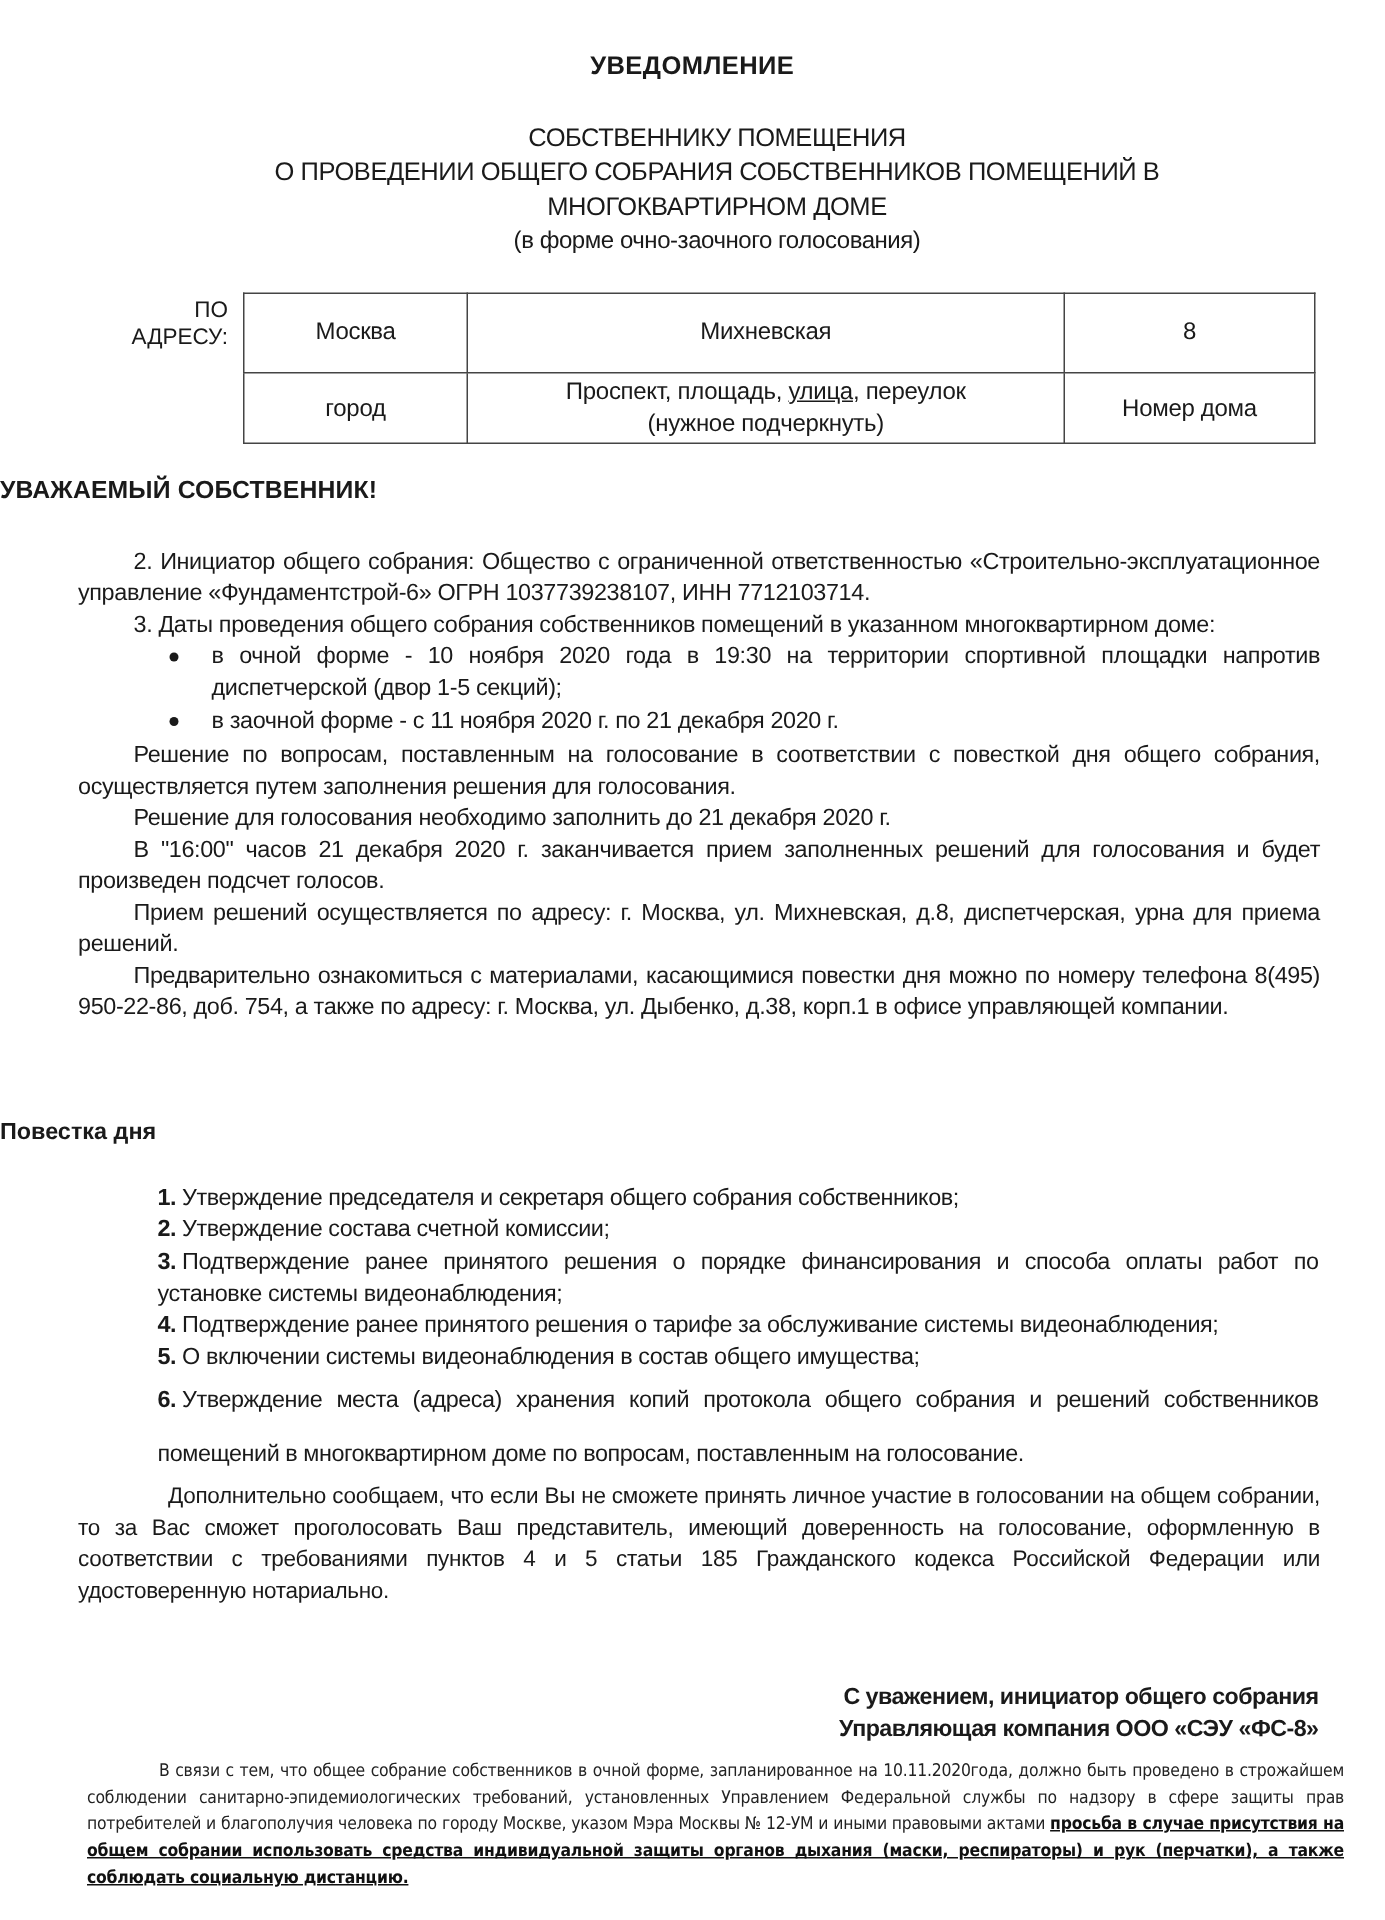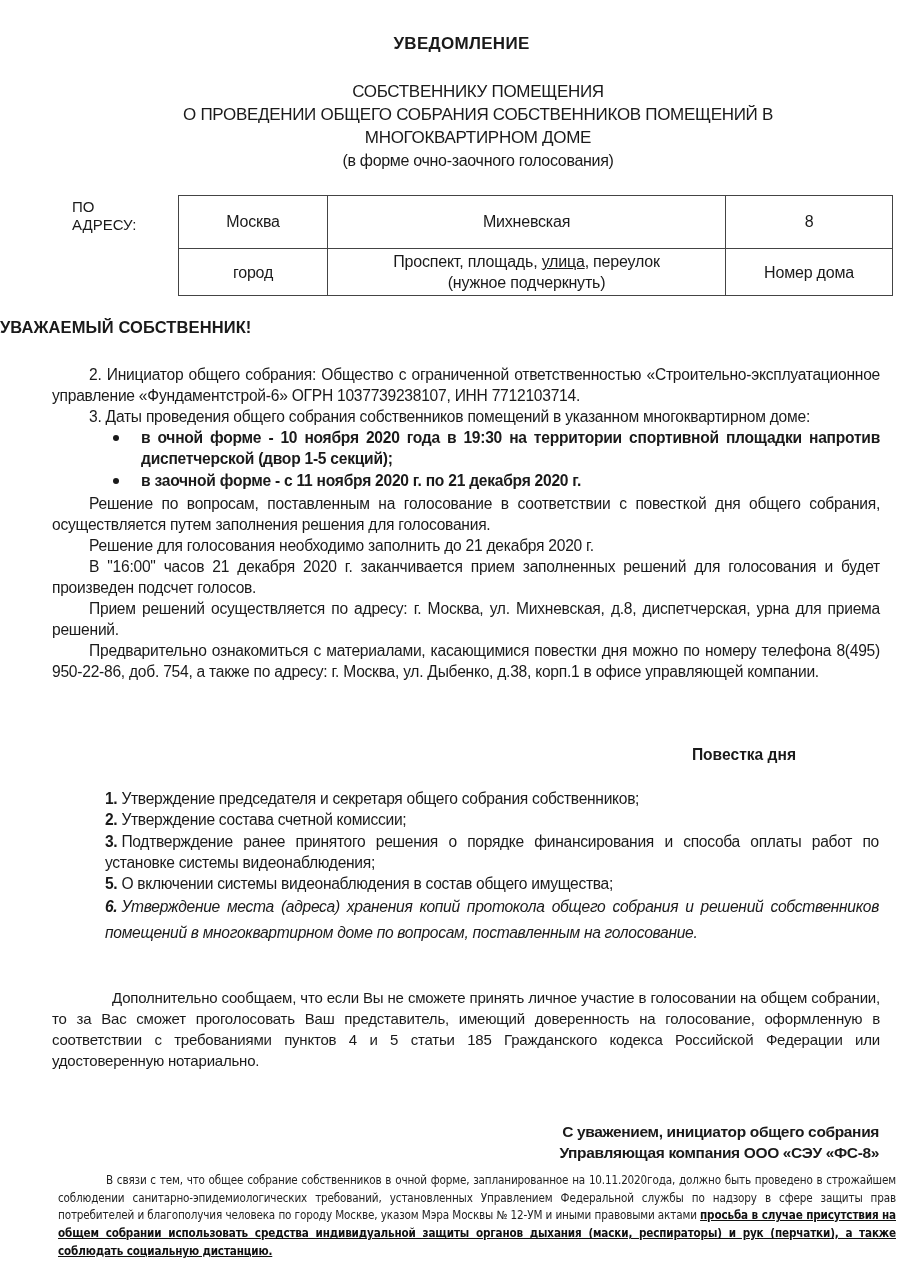--- a/index.html
+++ b/index.html
@@ -15,64 +15,64 @@
     font-weight: bold; font-size: 17px; letter-spacing: 0.3px;
   }
   .title-sub {
     position: absolute; left: 150px; top: 80px; width: 656px; text-align: center;
     font-size: 17px; line-height: 23px; letter-spacing: -0.3px;
   }
   .title-sub .line { display: block; }
   .title-form { display: block; font-size: 16px; }
 
   .addr-label {
-    position: absolute; left: 72px; top: 198px; width: 80px; text-align: left;
+    position: absolute; left: 72px; top: 198px; width: 80px; text-align: right;
     font-size: 15px; line-height: 18px;
   }
   table.addr {
-    position: absolute; left: 178px; top: 195px; width: 715px;
+    position: absolute; left: 162px; top: 195px; width: 715px;
     border-collapse: collapse; font-size: 16px;
   }
   table.addr td {
     border: 1px solid #444; text-align: center; vertical-align: middle;
     padding: 0 6px; letter-spacing: -0.2px;
   }
   table.addr tr.r1 td { height: 52px; }
   table.addr tr.r2 td { height: 46px; line-height: 21px; }
   .u { text-decoration: underline; }
 
   .greeting {
     position: absolute; left: 0; top: 318px; width: 923px; text-align: left;
     font-weight: bold; font-size: 16.5px; letter-spacing: 0.1px;
   }
 
   .body {
     position: absolute; left: 52px; top: 364px; width: 828px;
     font-size: 15.6px; line-height: 21.1px; letter-spacing: -0.25px;
   }
   .p { text-align: justify; text-indent: 37px; margin: 0; }
-  ul.bullets { list-style: none; margin: 0; padding: 0; font-weight: bold; }
+  ul.bullets { list-style: none; margin: 0; padding: 0; }
   ul.bullets li { position: relative; padding-left: 89px; margin: 0 0 1px 0; text-align: justify; text-align-last: left; }
   ul.bullets li .dot {
     position: absolute; left: 61px; top: 8px; width: 6px; height: 6px;
     border-radius: 50%; background: #1a1a1a;
   }
 
   .agenda-title {
-    position: absolute; left: 0; top: 746px; width: 796px; text-align: right;
+    position: absolute; left: 0; top: 746px; width: 796px; text-align: left;
     font-weight: bold; font-size: 15.6px;
   }
   .agenda {
     position: absolute; left: 89px; top: 788px; width: 790px;
     font-size: 15.6px; line-height: 21.3px; letter-spacing: -0.3px;
     margin: 0; padding: 0; list-style: none;
   }
   .agenda li { text-align: justify; text-align-last: left; margin-left: 16px; }
   .agenda .num { font-weight: bold; margin-right: 4px; }
-  .agenda li.wide { line-height: 26px; font-style: italic; }
+  .agenda li.wide { line-height: 36px; }
 
   .extra {
     position: absolute; left: 52px; top: 987px; width: 828px;
     font-size: 15px; line-height: 21px; letter-spacing: -0.2px;
     text-align: justify; text-indent: 60px; margin: 0;
   }
   .sign {
     position: absolute; right: 44px; top: 1081px; text-align: right;
     font-weight: bold; font-size: 15.5px; line-height: 21px; margin-top: 40px;
   }
@@ -138,20 +138,21 @@
     <p class="p">Прием решений осуществляется по адресу: г. Москва, ул. Михневская, д.8, диспетчерская, урна для приема решений.</p>
     <p class="p">Предварительно ознакомиться с материалами, касающимися повестки дня можно по номеру телефона 8(495) 950-22-86, доб. 754, а также по адресу: г. Москва, ул. Дыбенко, д.38, корп.1 в офисе управляющей компании.</p>
   </div>
 
   <div class="agenda-title">Повестка дня</div>
 
   <ul class="agenda narrow">
     <li><span class="num">1.</span><span>Утверждение председателя и секретаря общего собрания собственников;</span></li>
     <li><span class="num">2.</span><span>Утверждение состава счетной комиссии;</span></li>
     <li><span class="num">3.</span><span>Подтверждение ранее принятого решения о порядке финансирования и способа оплаты работ по установке системы видеонаблюдения;</span></li>
+    <li><span class="num">4.</span><span>Подтверждение ранее принятого решения о тарифе за обслуживание системы видеонаблюдения;</span></li>
     <li><span class="num">5.</span><span>О включении системы видеонаблюдения в состав общего имущества;</span></li>
     <li class="wide"><span class="num">6.</span><span>Утверждение места (адреса) хранения копий протокола общего собрания и решений собственников помещений в многоквартирном доме по вопросам, поставленным на голосование.</span></li>
   </ul>
 
   <p class="extra narrow">Дополнительно сообщаем, что если Вы не сможете принять личное участие в голосовании на общем собрании, то за Вас сможет проголосовать Ваш представитель, имеющий доверенность на голосование, оформленную в соответствии с требованиями пунктов 4 и 5 статьи 185 Гражданского кодекса Российской Федерации или удостоверенную нотариально.</p>
 
   <div class="sign narrow">
     <span>С уважением, инициатор общего собрания</span>
     <span>Управляющая компания ООО «СЭУ «ФС-8»</span>
   </div>

